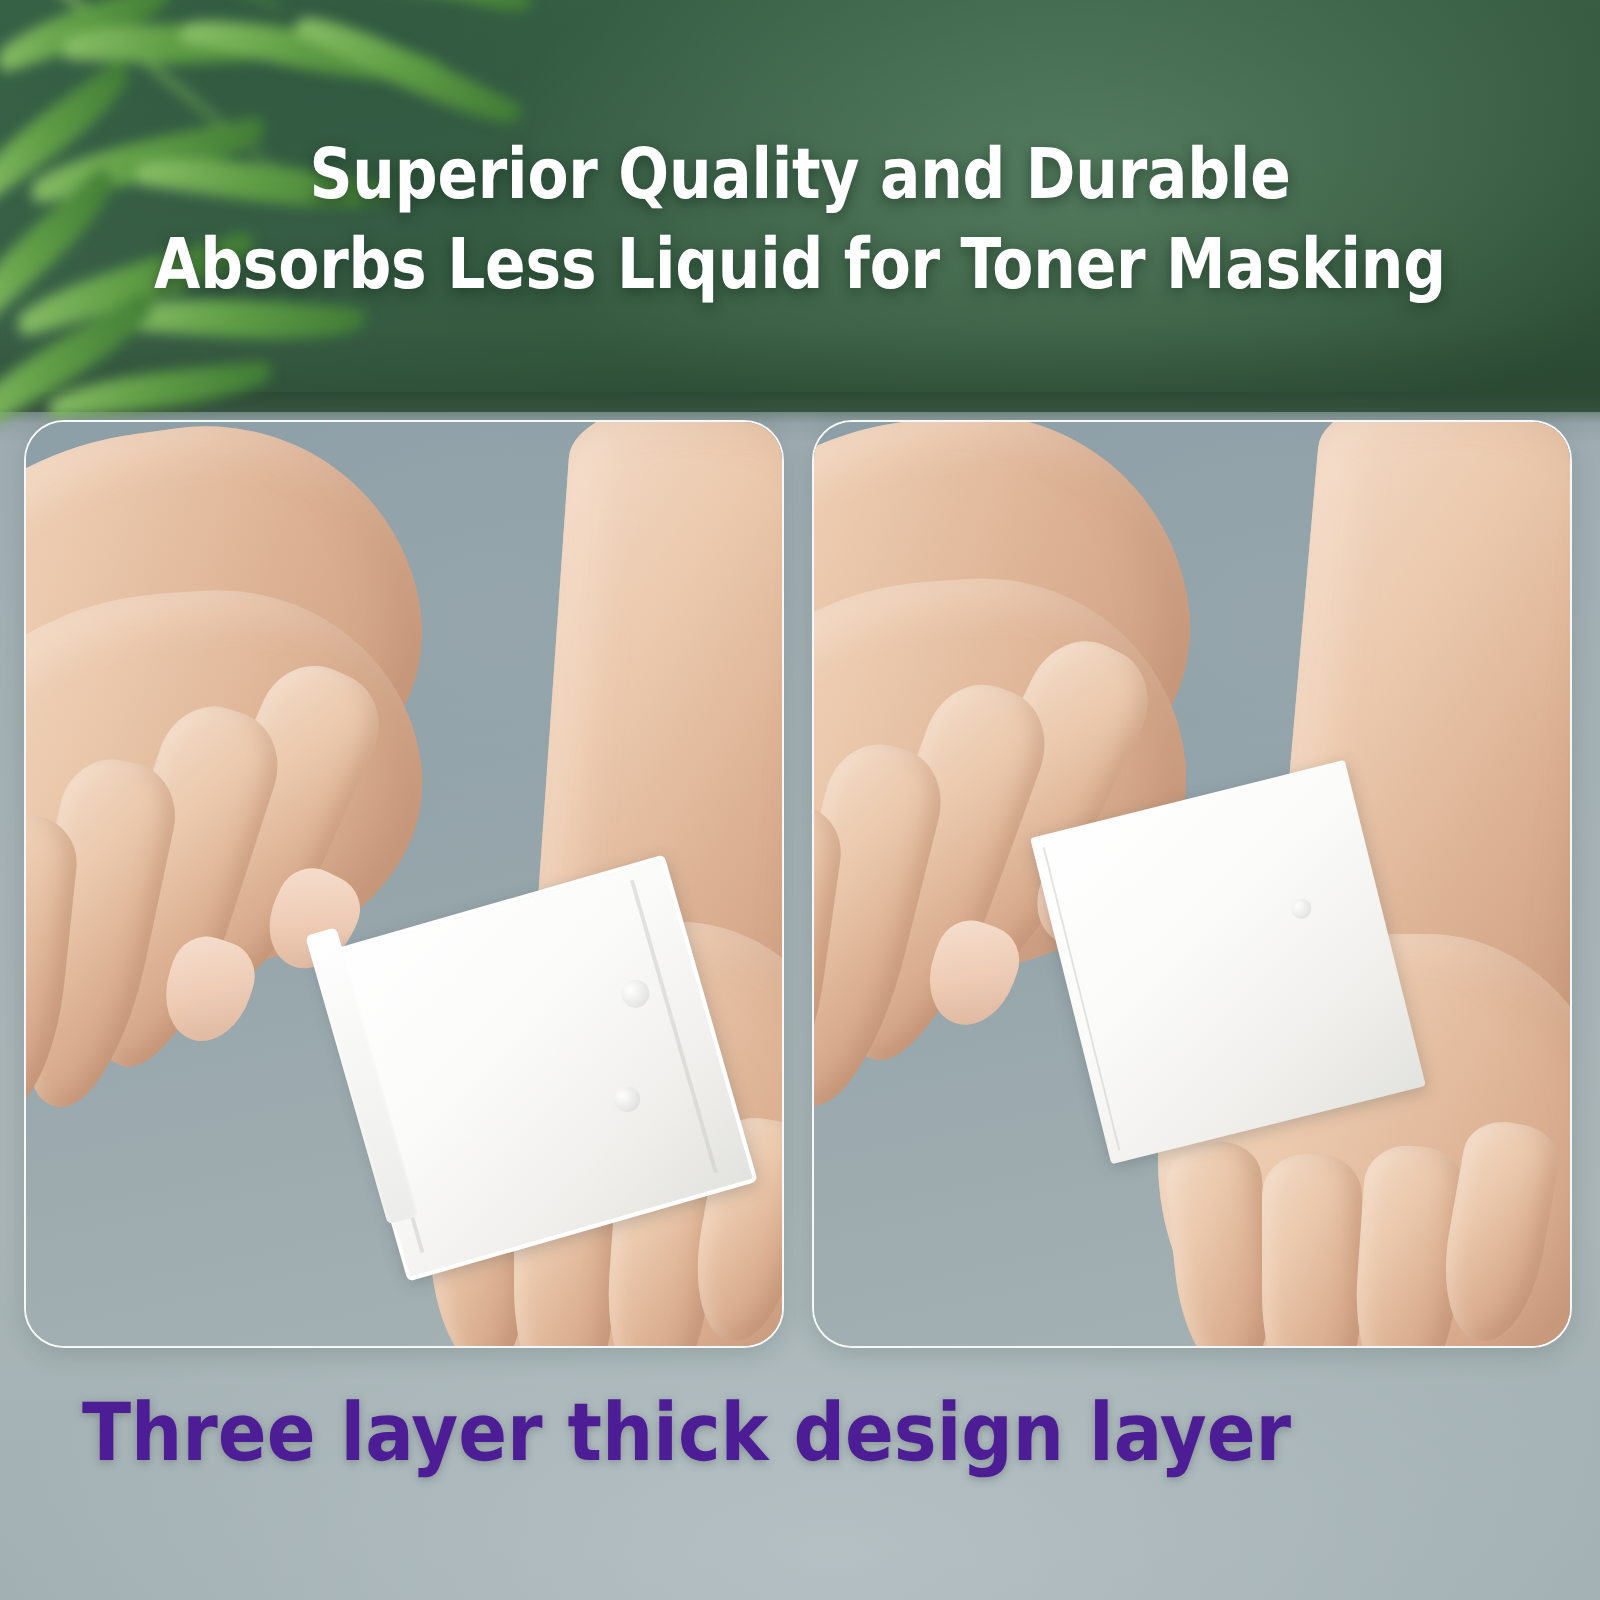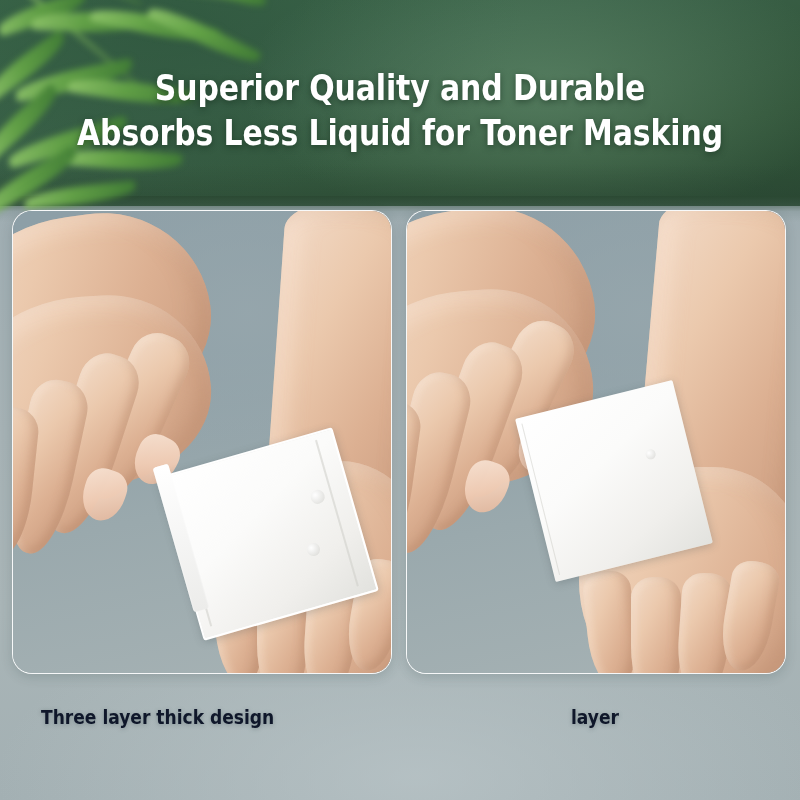--- a/index.html
+++ b/index.html
@@ -186,24 +186,24 @@
   .pad-dimple {
     position: absolute;
     border-radius: 50%;
     background: radial-gradient(circle at 36% 32%, rgba(255,255,255,0.95), rgba(198,198,193,0.6));
   }
 
   
   .caption {
     position: absolute;
     top: 700px;
-    color: #0f172a;
+    color: #4c1d95;
     font-family: "DejaVu Sans Condensed", "Liberation Sans Narrow", "Liberation Sans", sans-serif;
     font-weight: 600;
-    font-size: 19px;
+    font-size: 40px;
     line-height: 34px;
     white-space: nowrap;
     text-shadow: 0 1px 4px rgba(80,95,98,0.45);
   }
   .caption-left  { left: 41px; }
   .caption-right { left: 406px; width: 378px; text-align: center; }
 </style>
 </head>
 <body>
 

